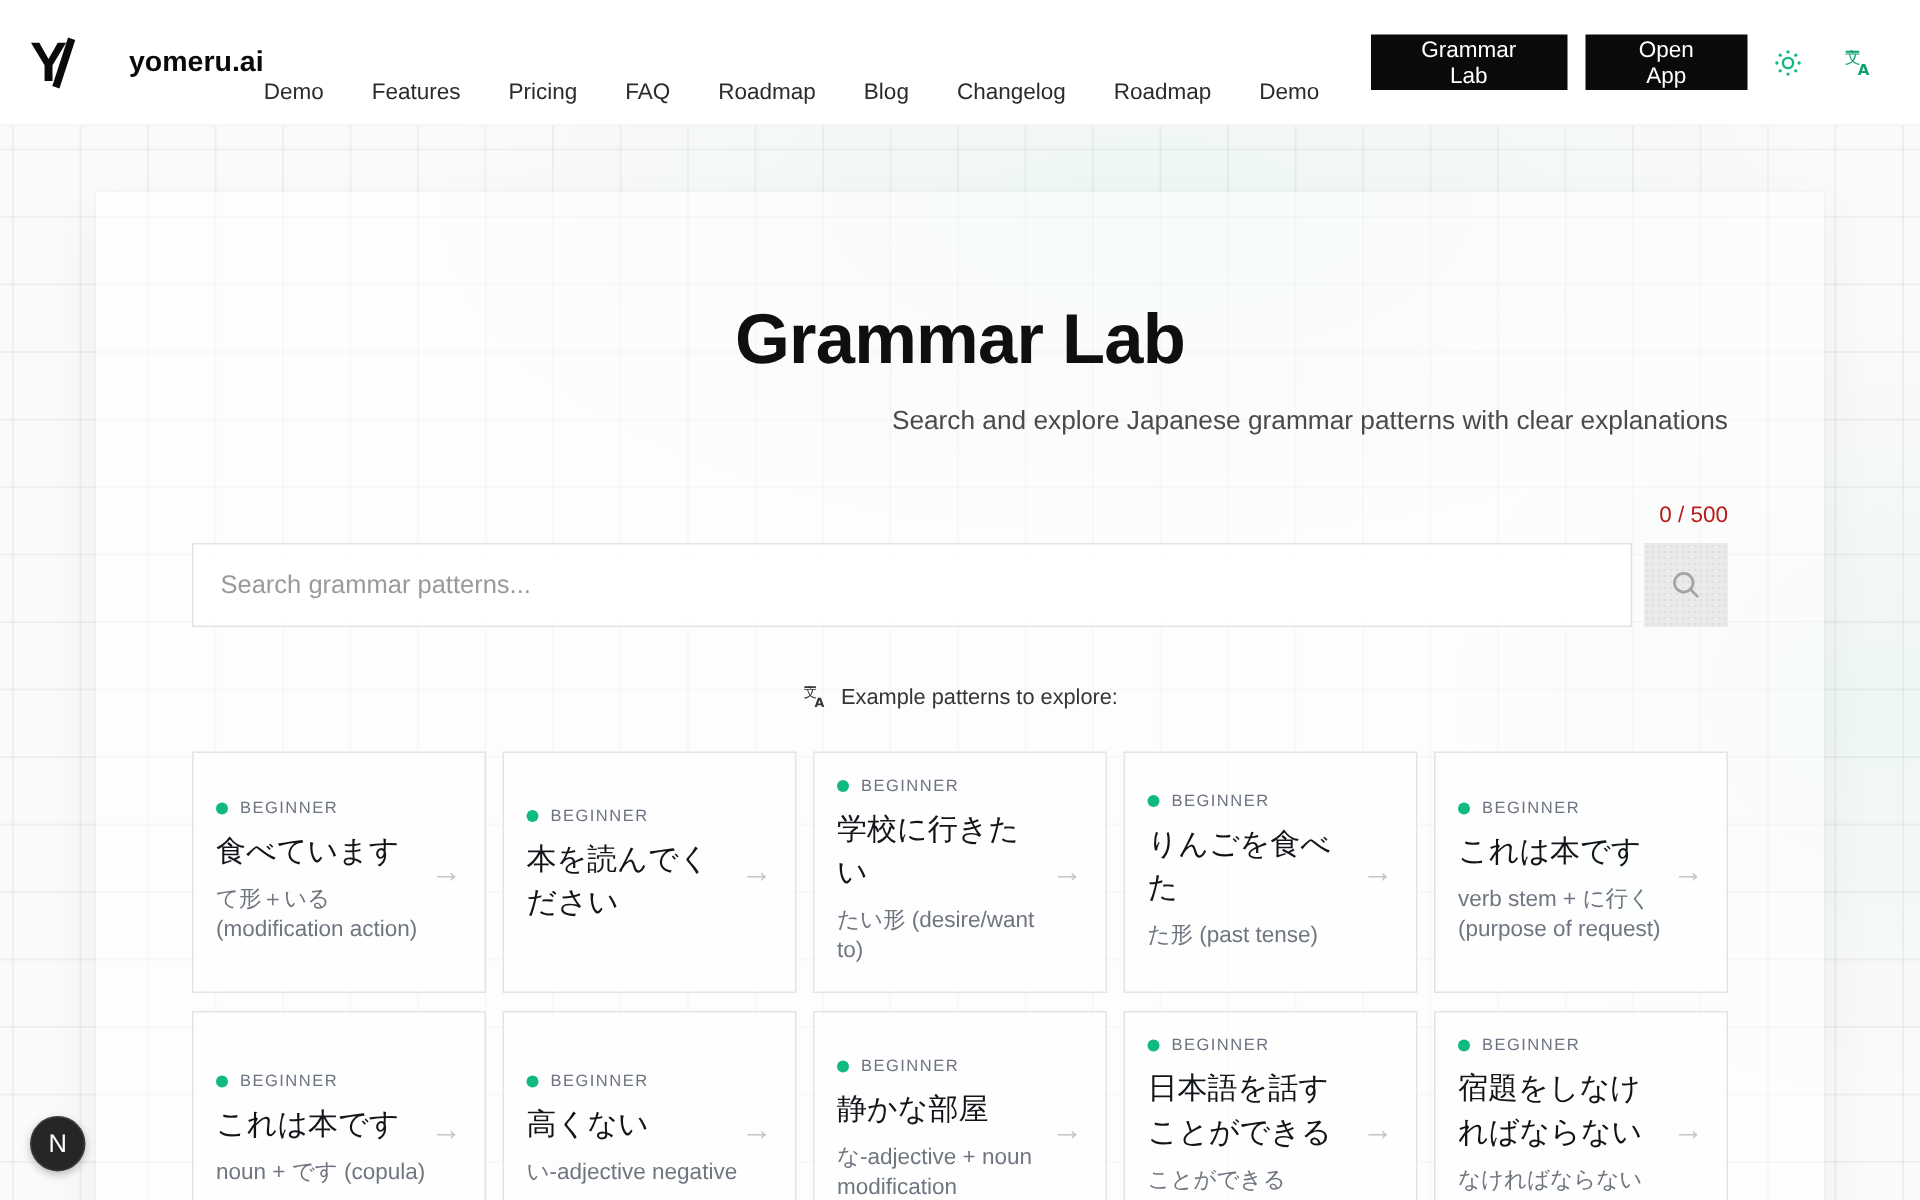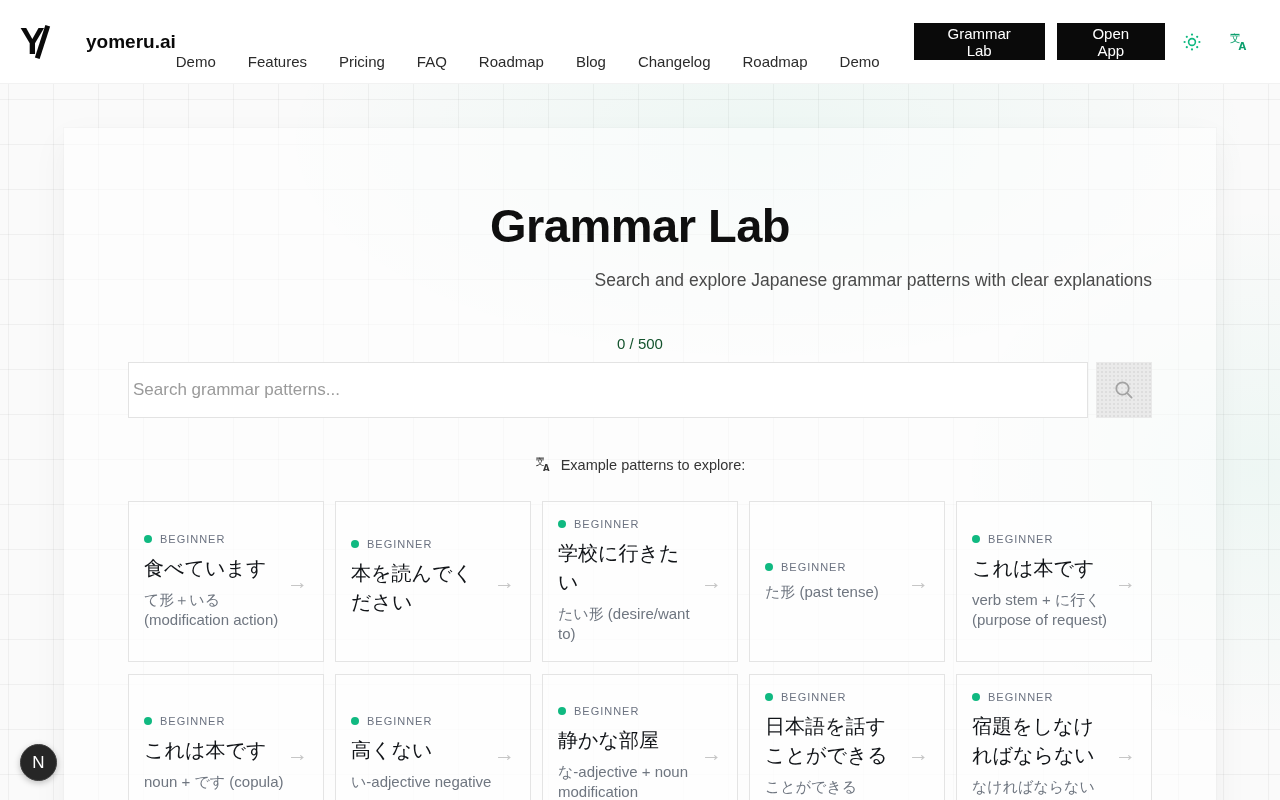--- a/index.html
+++ b/index.html
@@ -69,26 +69,26 @@
     text-align: center; font-size: 47px; font-weight: 700; color: #0f0f0f;
     letter-spacing: -0.5px;
   }
   .hero-subtitle {
     text-align: right; font-size: 17.5px; color: #4a4a4a; margin-top: 17px;
     font-weight: 400;
   }
 
   .search-section { margin-top: 44px; }
   .search-counter {
-    text-align: center; font-size: 15px; color: #14532d; margin-bottom: 10px;
+    text-align: right; font-size: 15px; color: #b91c1c; margin-bottom: 10px;
   }
   .search-row { display: flex; gap: 8px; }
   .search-input {
     flex: 1; height: 56px; border: 1px solid #e3e3e3; background: rgba(255,255,255,0.92);
-    font-family: inherit; font-size: 17px; color: #1d4ed8; padding: 0 4px; outline: none;
+    font-family: inherit; font-size: 17px; color: #1d4ed8; padding: 0 18px; outline: none;
   }
   .search-input::placeholder { color: #9a9a9a; }
   .search-btn {
     width: 56px; height: 56px; border: none; cursor: pointer;
     background-color: #eaeaea;
     background-image: radial-gradient(rgba(0,0,0,0.055) 1px, transparent 1px);
     background-size: 4px 4px;
     display: flex; align-items: center; justify-content: center;
   }
 
@@ -264,20 +264,21 @@
       </div>
       <span class="card-arrow">→</span>
     </div>
 
     <div class="card">
       <div class="card-main">
         <div class="card-badge">
           <span class="badge-dot"></span>
           <span class="badge-label">BEGINNER</span>
         </div>
+        <div class="card-pattern">りんごを食べた</div>
         <div class="card-desc">た形 (past tense)</div>
       </div>
       <span class="card-arrow">→</span>
     </div>
 
     <div class="card">
       <div class="card-main">
         <div class="card-badge">
           <span class="badge-dot"></span>
           <span class="badge-label">BEGINNER</span>

